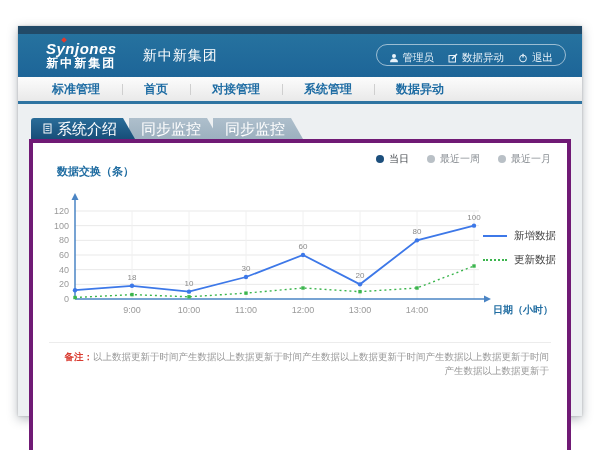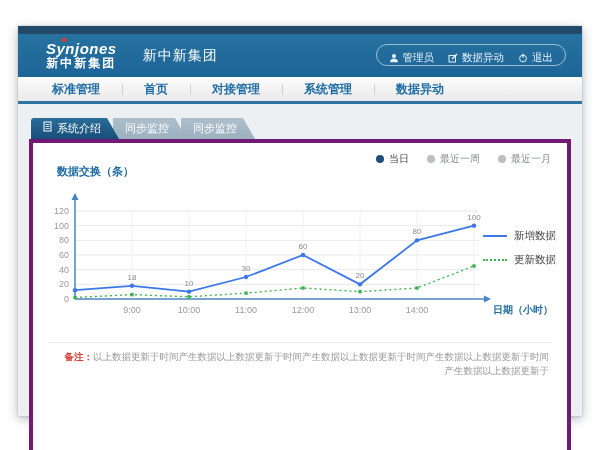--- a/index.html
+++ b/index.html
@@ -27,21 +27,21 @@
   
   .nav { height:27px; background:linear-gradient(180deg,#fcfcfc,#e9e9e9); border-bottom:3px solid #2e74a2;
          display:flex; align-items:center; list-style:none; padding-left:12px; }
   .nav li { padding:0 22px; font-size:12px; font-weight:bold; color:#1e6ca3; cursor:pointer; position:relative; }
   .nav li + li::before { content:""; position:absolute; left:0; top:3px; bottom:3px; width:1px; background:#cfcfcf; }
 
   
   .content { position:relative; height:312px; padding:14px 11px 0 11px; }
 
   .tabs { display:flex; margin-left:2px; position:relative; z-index:3; }
-  .tab { height:21px; line-height:21px; padding:0 18px 0 12px; font-size:11px; color:#fff; cursor:pointer;
+  .tab { height:21px; line-height:21px; padding:0 18px 0 12px; font-size:15px; color:#fff; cursor:pointer;
          clip-path:polygon(0 0, calc(100% - 12px) 0, 100% 100%, 0 100%); display:flex; gap:5px; }
   .tab.active { background:linear-gradient(180deg,#2a6d99,#174e79); z-index:3; border-radius:3px 0 0 0; }
   .tab.inactive { background:linear-gradient(180deg,#aebfcc,#9cb0bf); margin-left:-6px; }
   .tab.inactive:nth-child(2) { z-index:2; }
   .tab.inactive:nth-child(3) { z-index:1; }
 
   .panel { position:relative; background:#fff; border:4px solid #701a75; height:339px; z-index:1; }
 
   .radios { position:absolute; top:9px; right:16px; display:flex; gap:18px; }
   .radio { display:flex; align-items:center; gap:5px; font-size:10px; color:#8a8f94; cursor:pointer; }

